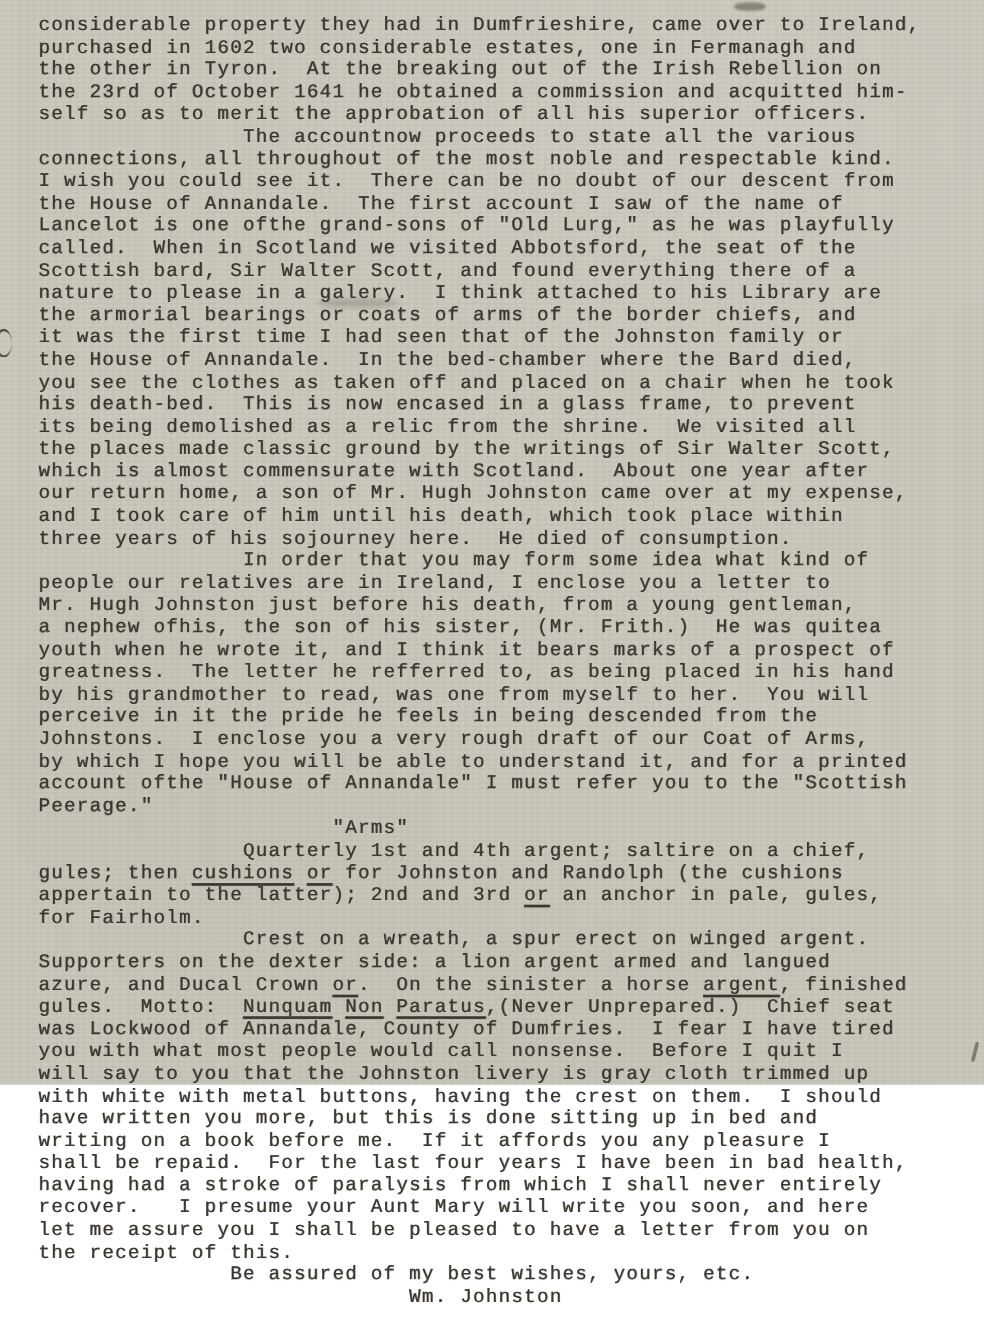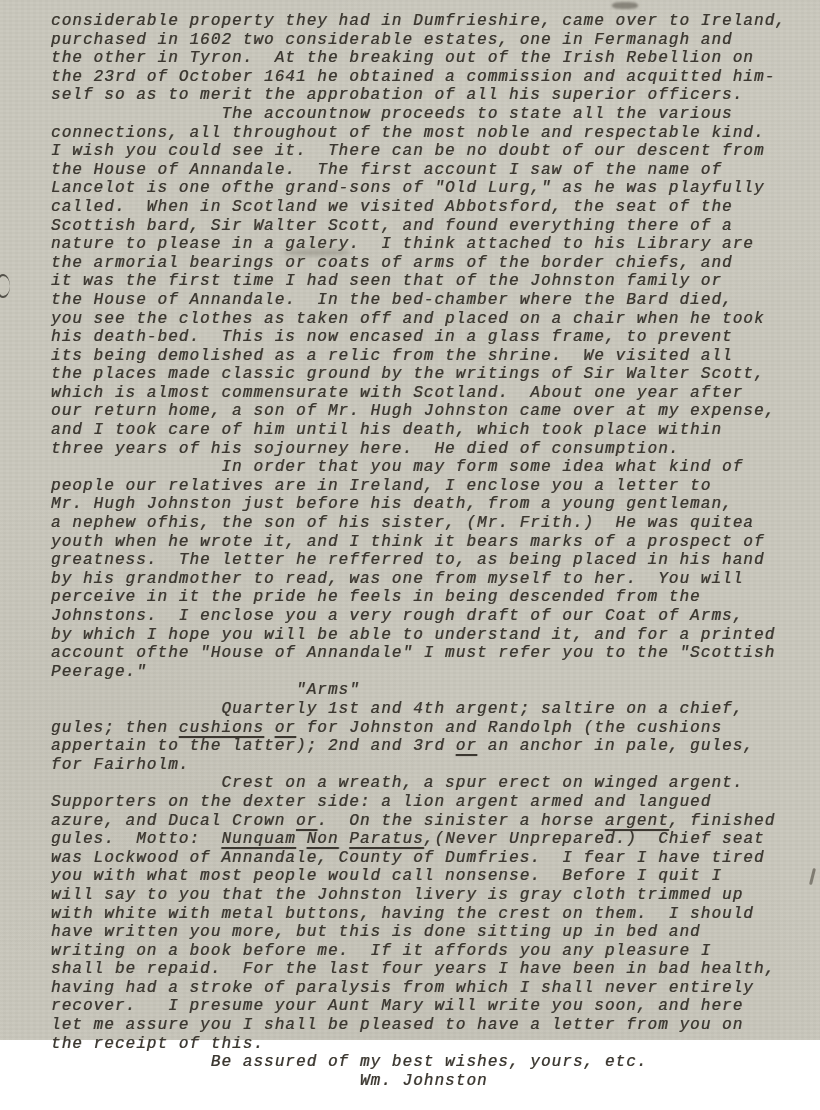--- a/index.html
+++ b/index.html
@@ -5,31 +5,30 @@
   html, body {
     margin: 0;
     padding: 0;
     width: 820px;
     height: 1110px;
     overflow: hidden;
   }
   .paper {
     position: relative;
     width: 820px;
-    height: 1040px;
+    height: 904px;
     box-sizing: border-box;
-    padding: 12px 24px 0 51px;
+    padding: 12px 24px 0 32px;
     background-color: #c9c7bc;
     background-image:
       radial-gradient(620px 380px at 72% 12%, rgba(255,255,250,0.06), transparent 60%),
       radial-gradient(520px 420px at 15% 70%, rgba(110,106,92,0.05), transparent 60%),
       radial-gradient(700px 500px at 50% 100%, rgba(120,115,100,0.06), transparent 65%),
       repeating-linear-gradient(0deg, rgba(255,255,255,0.022) 0 2px, rgba(0,0,0,0.014) 2px 4px),
       repeating-linear-gradient(90deg, rgba(255,255,255,0.018) 0 3px, rgba(0,0,0,0.012) 3px 6px);
-    font-style: italic;
   }
   .letter-body {
     font-family: "Liberation Mono", "DejaVu Sans Mono", monospace;
     font-size: 16px;
     line-height: 18.6px;
     letter-spacing: 1.05px;
     color: #3b3730;
     white-space: pre;
     text-shadow: 0.5px 0 0 rgba(59,55,48,0.55), -0.3px 0.3px 0 rgba(59,55,48,0.28);
   }

